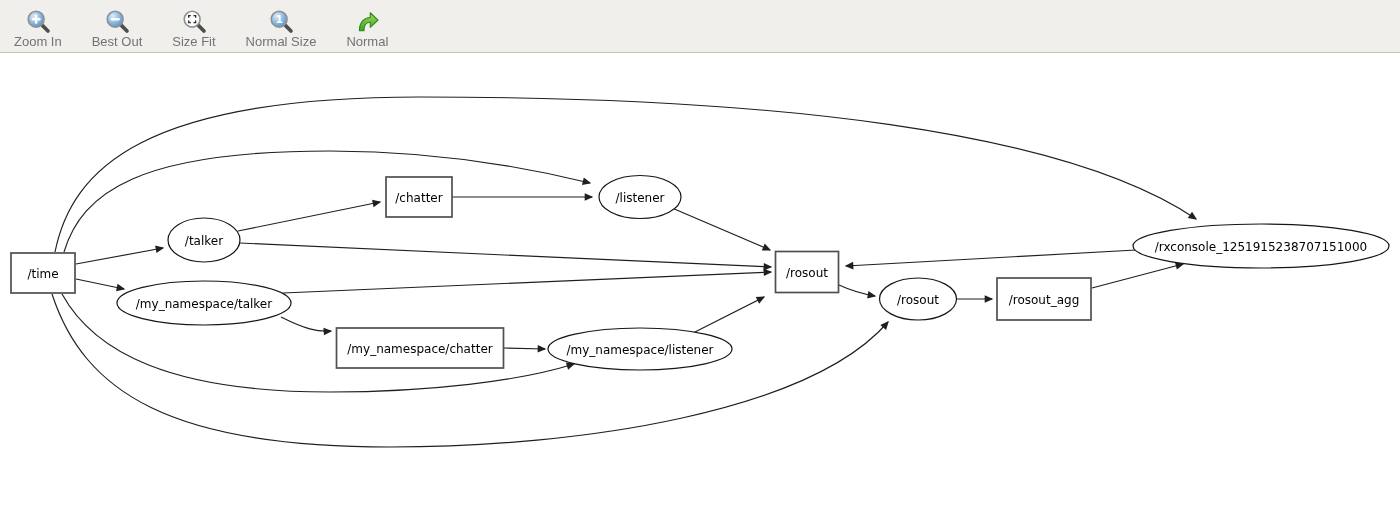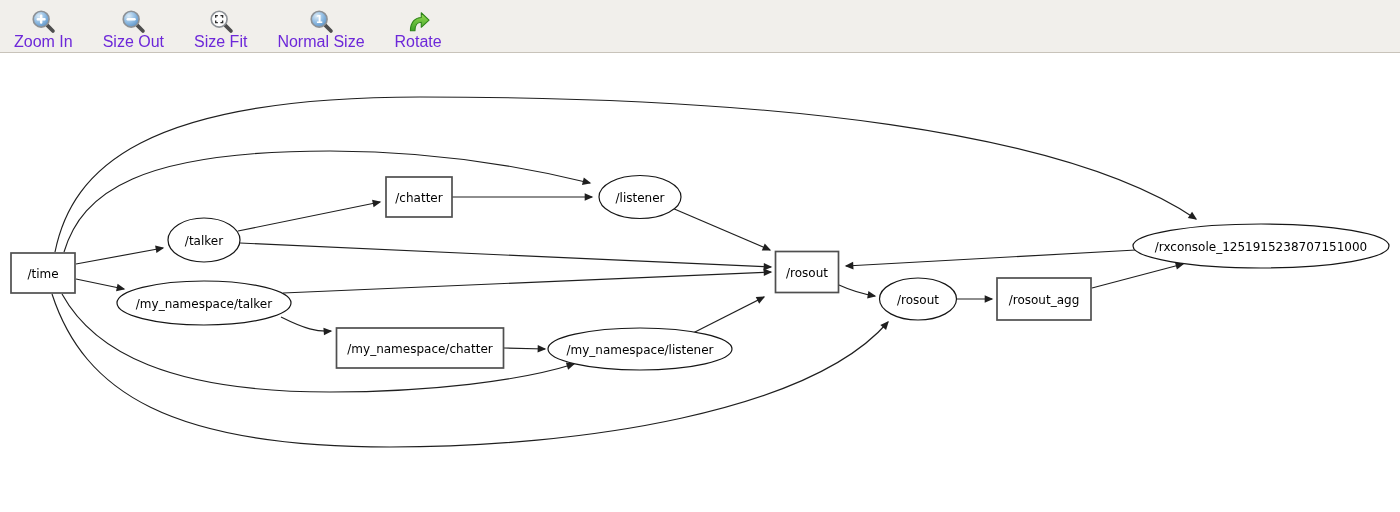--- a/index.html
+++ b/index.html
@@ -11,21 +11,21 @@
   .toolbar{
     position:absolute;top:0;left:0;width:1400px;height:53px;box-sizing:border-box;
     background:#f1efeb;border-bottom:1px solid #c8c3ba;
     display:flex;align-items:flex-end;padding:0 0 3px 6px;gap:14px;z-index:5;
   }
   .tbtn{
     display:flex;flex-direction:column;align-items:center;justify-content:flex-end;
     background:transparent;border:0;padding:1px 8px 0 8px;cursor:default;
   }
   .tico{height:27px;width:28px;display:flex;align-items:center;justify-content:center}
-  .tlabel{font-size:16px;color:#6d28d9;line-height:15px;white-space:nowrap}
+  .tlabel{font-size:13px;color:#737373;line-height:15px;white-space:nowrap}
   
   .canvas{position:absolute;top:54px;left:0;width:1400px;height:458px;background:#ffffff}
   #graph-svg{position:absolute;top:0;left:0}
   .edge{fill:none;stroke:#1f1f1f;stroke-width:1.15px}
   .node-box{fill:#ffffff;stroke:#4f4f4f;stroke-width:1.7px}
   .node-ellipse{fill:#ffffff;stroke:#161616;stroke-width:1.2px}
   .node-label{font-family:"DejaVu Sans",sans-serif;font-size:12px;fill:#000;text-anchor:middle}
 </style>
 </head>
 <body>
@@ -58,21 +58,21 @@
             <stop offset="0%" stop-color="#dcebf7"></stop>
               <stop offset="55%" stop-color="#8fbbe2"></stop>
               <stop offset="100%" stop-color="#5e93c6"></stop>
           </radialGradient>
         </defs>
         <line x1="15.8" y1="15.8" x2="21.2" y2="21.2" stroke="#4e4e4e" stroke-width="3.4" stroke-linecap="round"></line>
         <circle cx="10.3" cy="10.3" r="7.3" fill="url(#lensB2)" stroke="#8d9196" stroke-width="1.5"></circle>
         <path d="M7.2,10.3 H13.4" stroke="#ffffff" stroke-width="2.3" stroke-linecap="round"></path>
       </svg>
     </span>
-    <span class="tlabel">Size Out</span>
+    <span class="tlabel">Best Out</span>
   </button>
 
   <button class="tbtn">
     <span class="tico">
       <svg width="26" height="26" viewBox="0 0 24 24">
         <line x1="15.8" y1="15.8" x2="21.2" y2="21.2" stroke="#4e4e4e" stroke-width="3.4" stroke-linecap="round"></line>
         <circle cx="10.3" cy="10.3" r="7.3" fill="#fdfdfd" stroke="#8d9196" stroke-width="1.5"></circle>
         <path d="M7.1,9.1 V7.1 H9.1 M11.5,7.1 H13.5 V9.1 M13.5,11.5 V13.5 H11.5 M9.1,13.5 H7.1 V11.5" fill="none" stroke="#2e2e2e" stroke-width="1.25"></path>
       </svg>
     </span>
@@ -102,21 +102,21 @@
       <svg width="26" height="26" viewBox="0 0 24 24">
         <defs>
           <linearGradient id="grnG" x1="0" y1="0" x2="0" y2="1">
             <stop offset="0%" stop-color="#9ade54"></stop>
               <stop offset="100%" stop-color="#3da127"></stop>
           </linearGradient>
         </defs>
         <path d="M5,21 C5,12.5 10,8.8 15,8.7 L15,4.4 L22.2,11.1 L15,17.8 L15,13.2 C11.2,13.3 9.3,15 9.2,21 Z" fill="url(#grnG)" stroke="#2e8418" stroke-width="1" stroke-linejoin="round"></path>
       </svg>
     </span>
-    <span class="tlabel">Rotate</span>
+    <span class="tlabel">Normal</span>
   </button>
 
 </div>
 
 <div class="canvas">
   <svg id="graph-svg" width="1400" height="458" viewBox="0 54 1400 458">
     <defs>
       <marker id="arrow" viewBox="0 0 10 10" refX="8.5" refY="5" markerWidth="10.5" markerHeight="7.5" orient="auto">
         <path d="M0,0.6 L10,5 L0,9.4 z" fill="#1f1f1f"></path>
       </marker>

